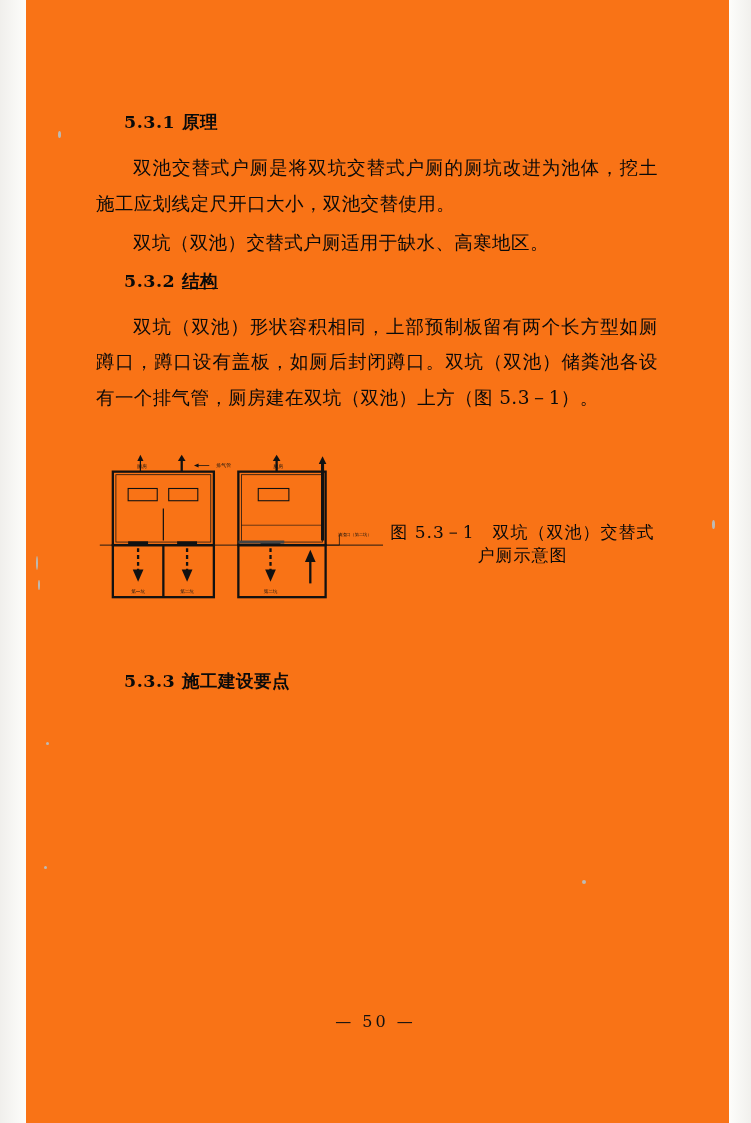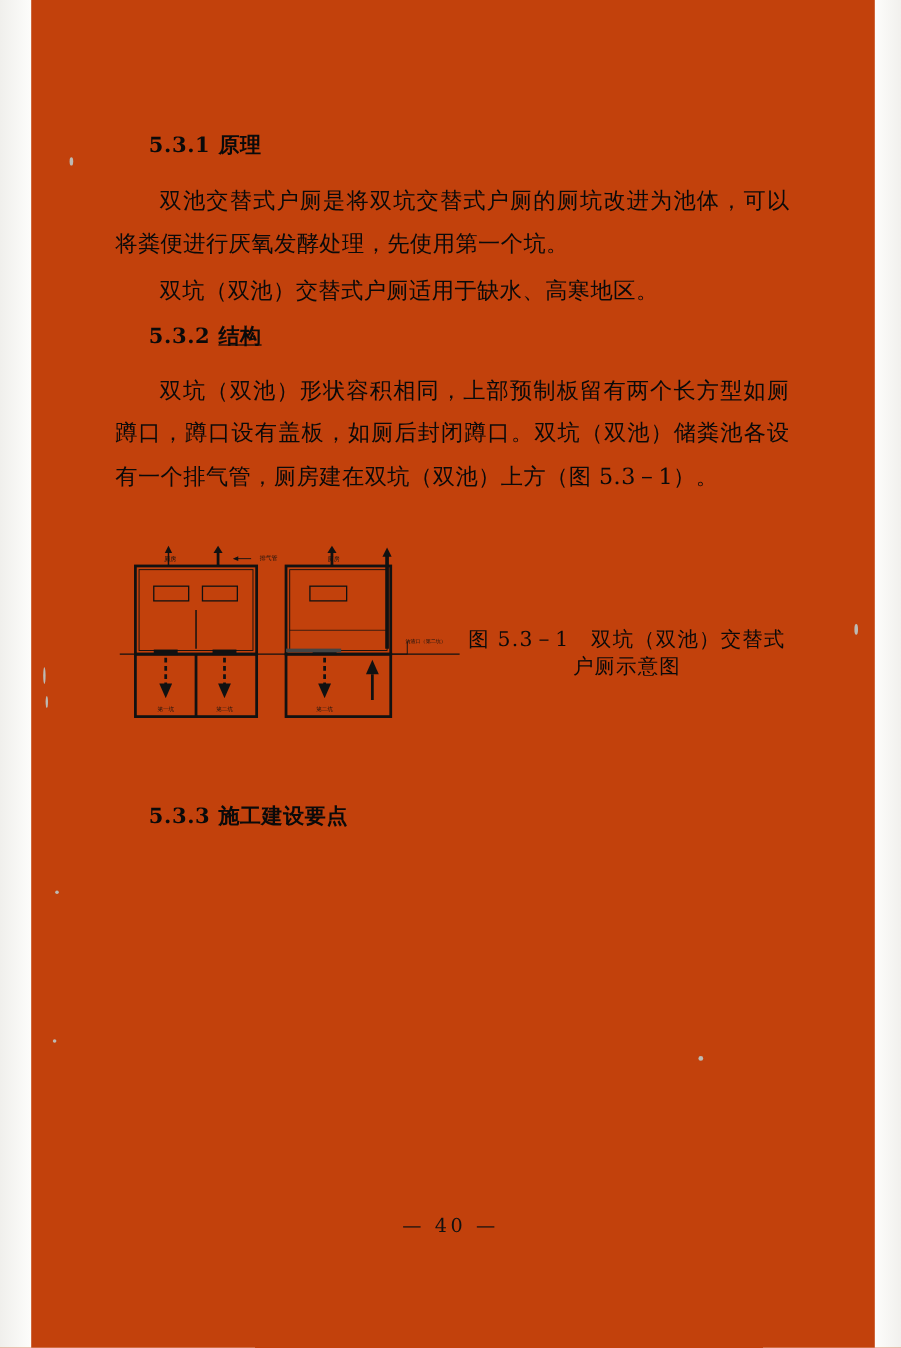--- a/index.html
+++ b/index.html
@@ -11,21 +11,21 @@
     height: 1123px;
     background: #ffffff;
     font-family: "DejaVu Serif", "Liberation Serif", serif;
     color: #0a0a0a;
     position: relative;
     overflow: hidden;
   }
   .page {
     position: absolute;
     inset: 0;
-    background: #c2410c;
+    background: #f97316;
   }
   
   .scan-edge-left {
     position: absolute;
     left: 0; top: 0; bottom: 0;
     width: 26px;
     background: linear-gradient(to right, #f0efec, #fdfdfb);
   }
   .scan-edge-right {
     position: absolute;
@@ -102,21 +102,21 @@
   <div class="speck" style="left:46px;top:742px;width:3px;height:3px;"></div>
   <div class="speck" style="left:44px;top:866px;width:3px;height:3px;"></div>
   <div class="speck" style="left:582px;top:880px;width:4px;height:4px;"></div>
 
   <div class="content">
 
     <h3 class="heading">
       <span class="num">5.3.1</span><span>原理</span>
     </h3>
 
-    <p class="para">双池交替式户厕是将双坑交替式户厕的厕坑改进为池体，可以将粪便进行厌氧发酵处理，先使用第一个坑。</p>
+    <p class="para">双池交替式户厕是将双坑交替式户厕的厕坑改进为池体，挖土施工应划线定尺开口大小，双池交替使用。</p>
     <p class="para">双坑（双池）交替式户厕适用于缺水、高寒地区。</p>
 
     <h3 class="heading" style="margin-top:6px;text-decoration:underline;">
       <span class="num">5.3.2</span><span>结构</span>
     </h3>
 
     <p class="para">双坑（双池）形状容积相同，上部预制板留有两个长方型如厕蹲口，蹲口设有盖板，如厕后封闭蹲口。双坑（双池）储粪池各设有一个排气管，厕房建在双坑（双池）上方（图 5.3－1）。</p>
 
     <div class="figure">
       <svg width="380" height="220" viewBox="0 0 380 220">
@@ -183,14 +183,14 @@
       </svg>
       <div class="figure-caption">图 5.3－1　双坑（双池）交替式户厕示意图</div>
     </div>
 
     <h3 class="heading" style="margin-top:18px;">
       <span class="num">5.3.3</span><span>施工建设要点</span>
     </h3>
 
   </div>
 
-  <div class="pagenum">—  40  —</div>
+  <div class="pagenum">—  50  —</div>
 </div>
 
 </body></html>

